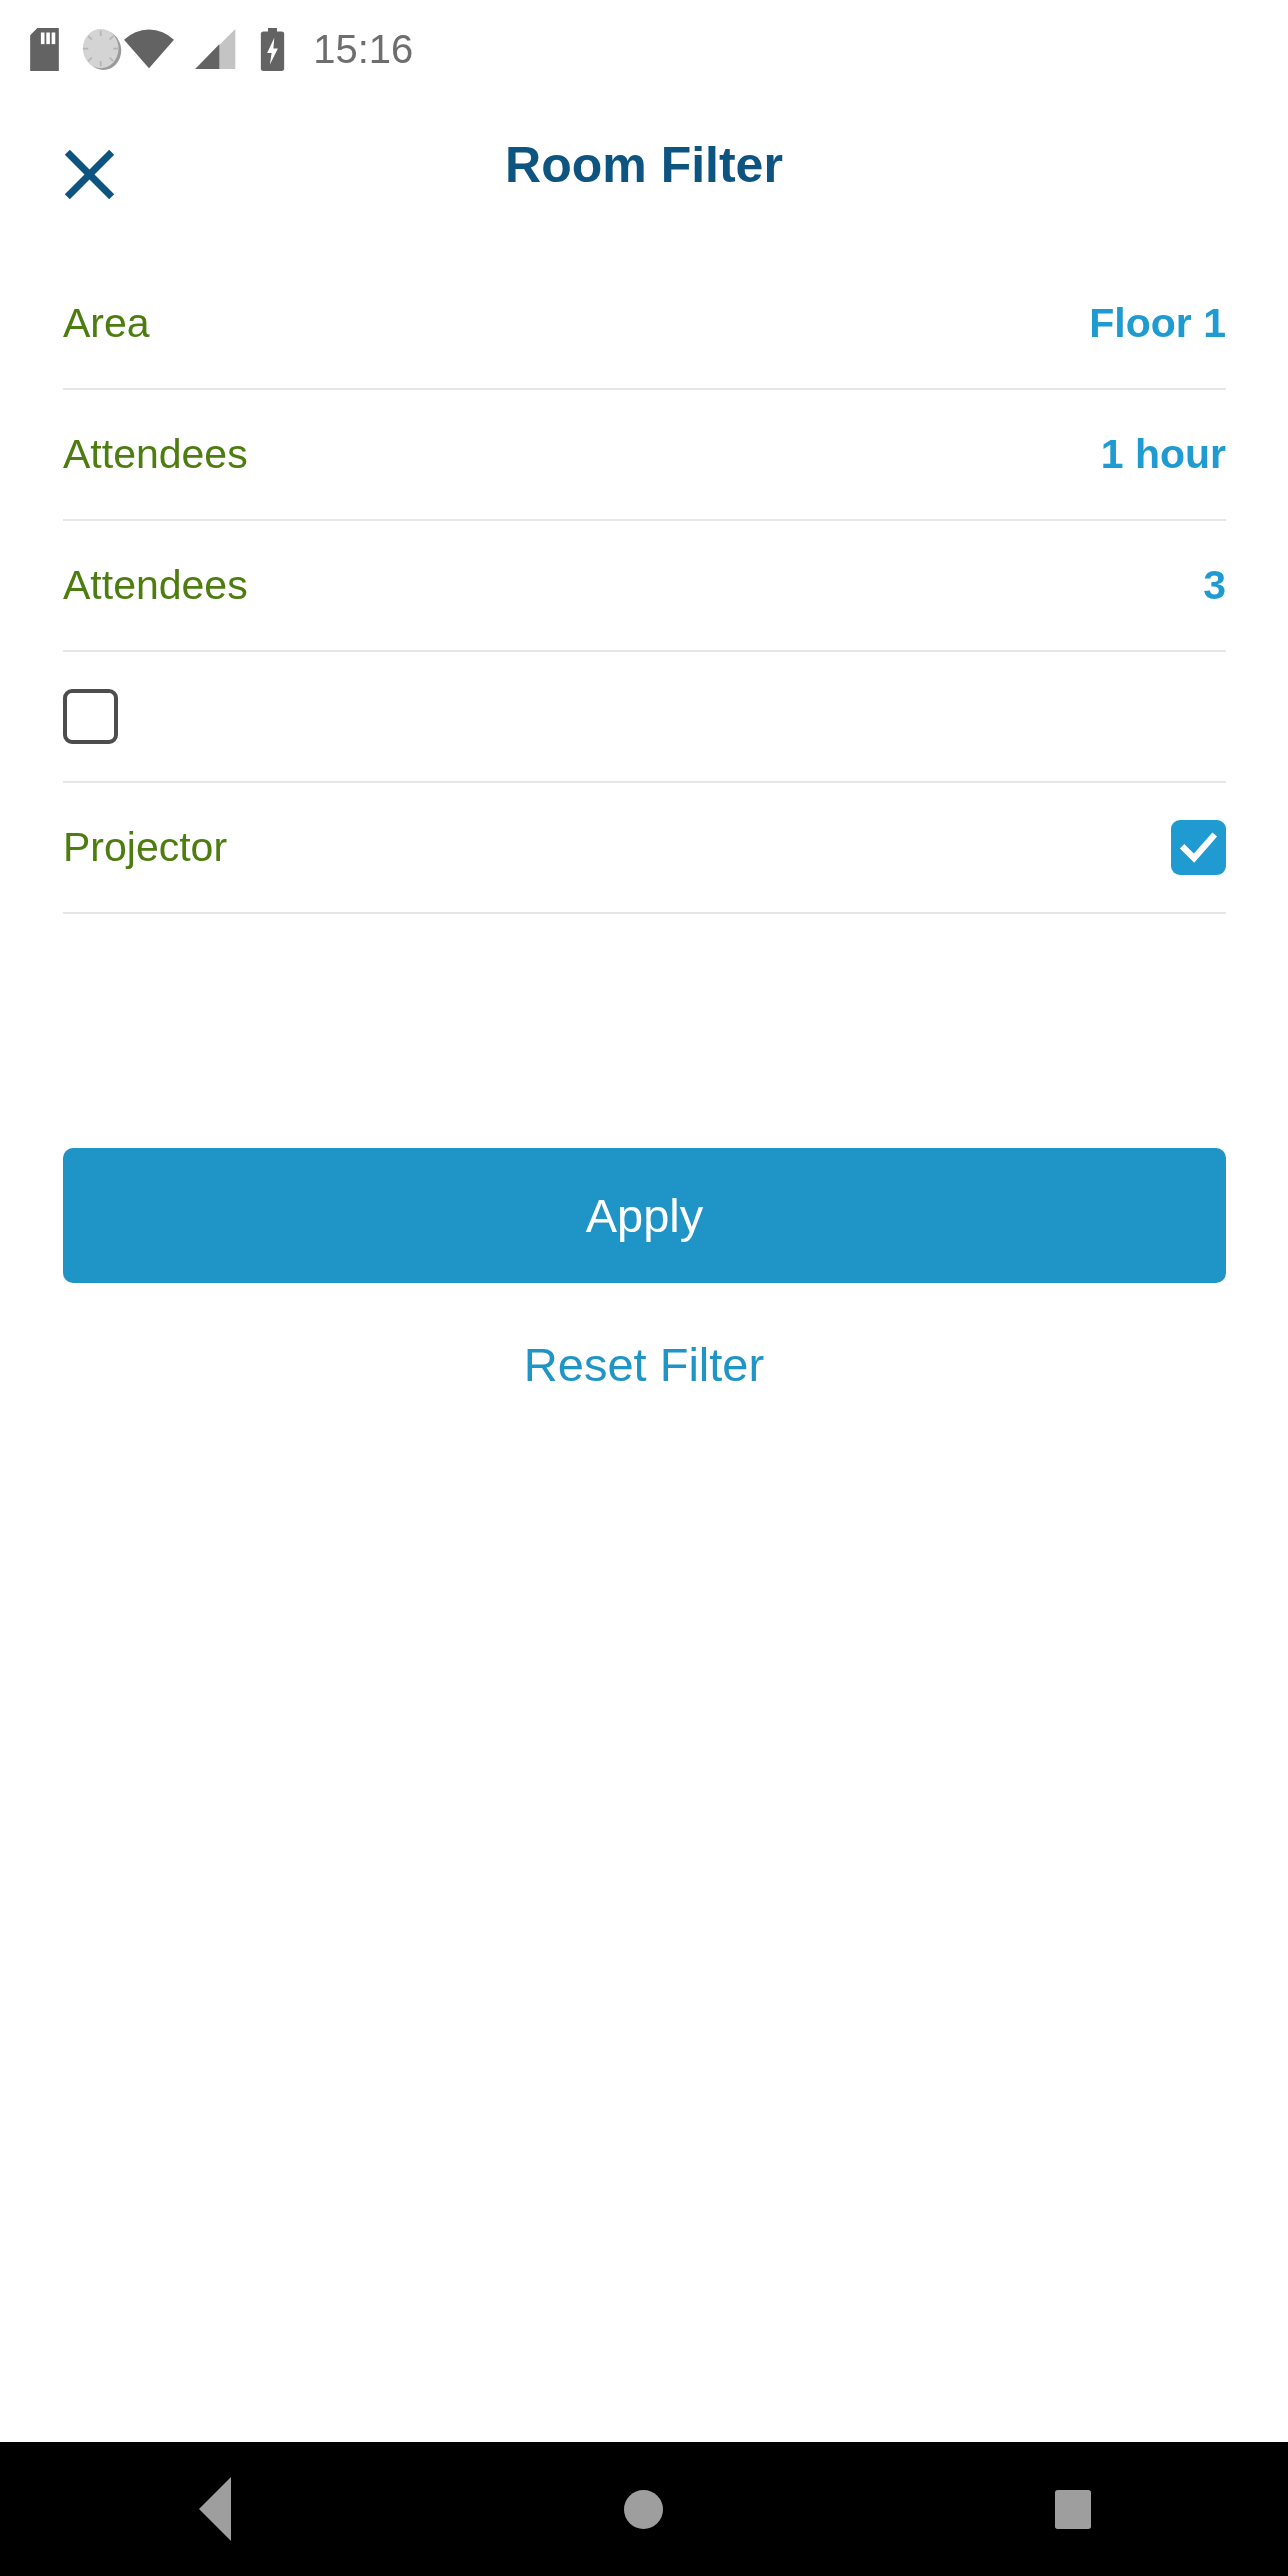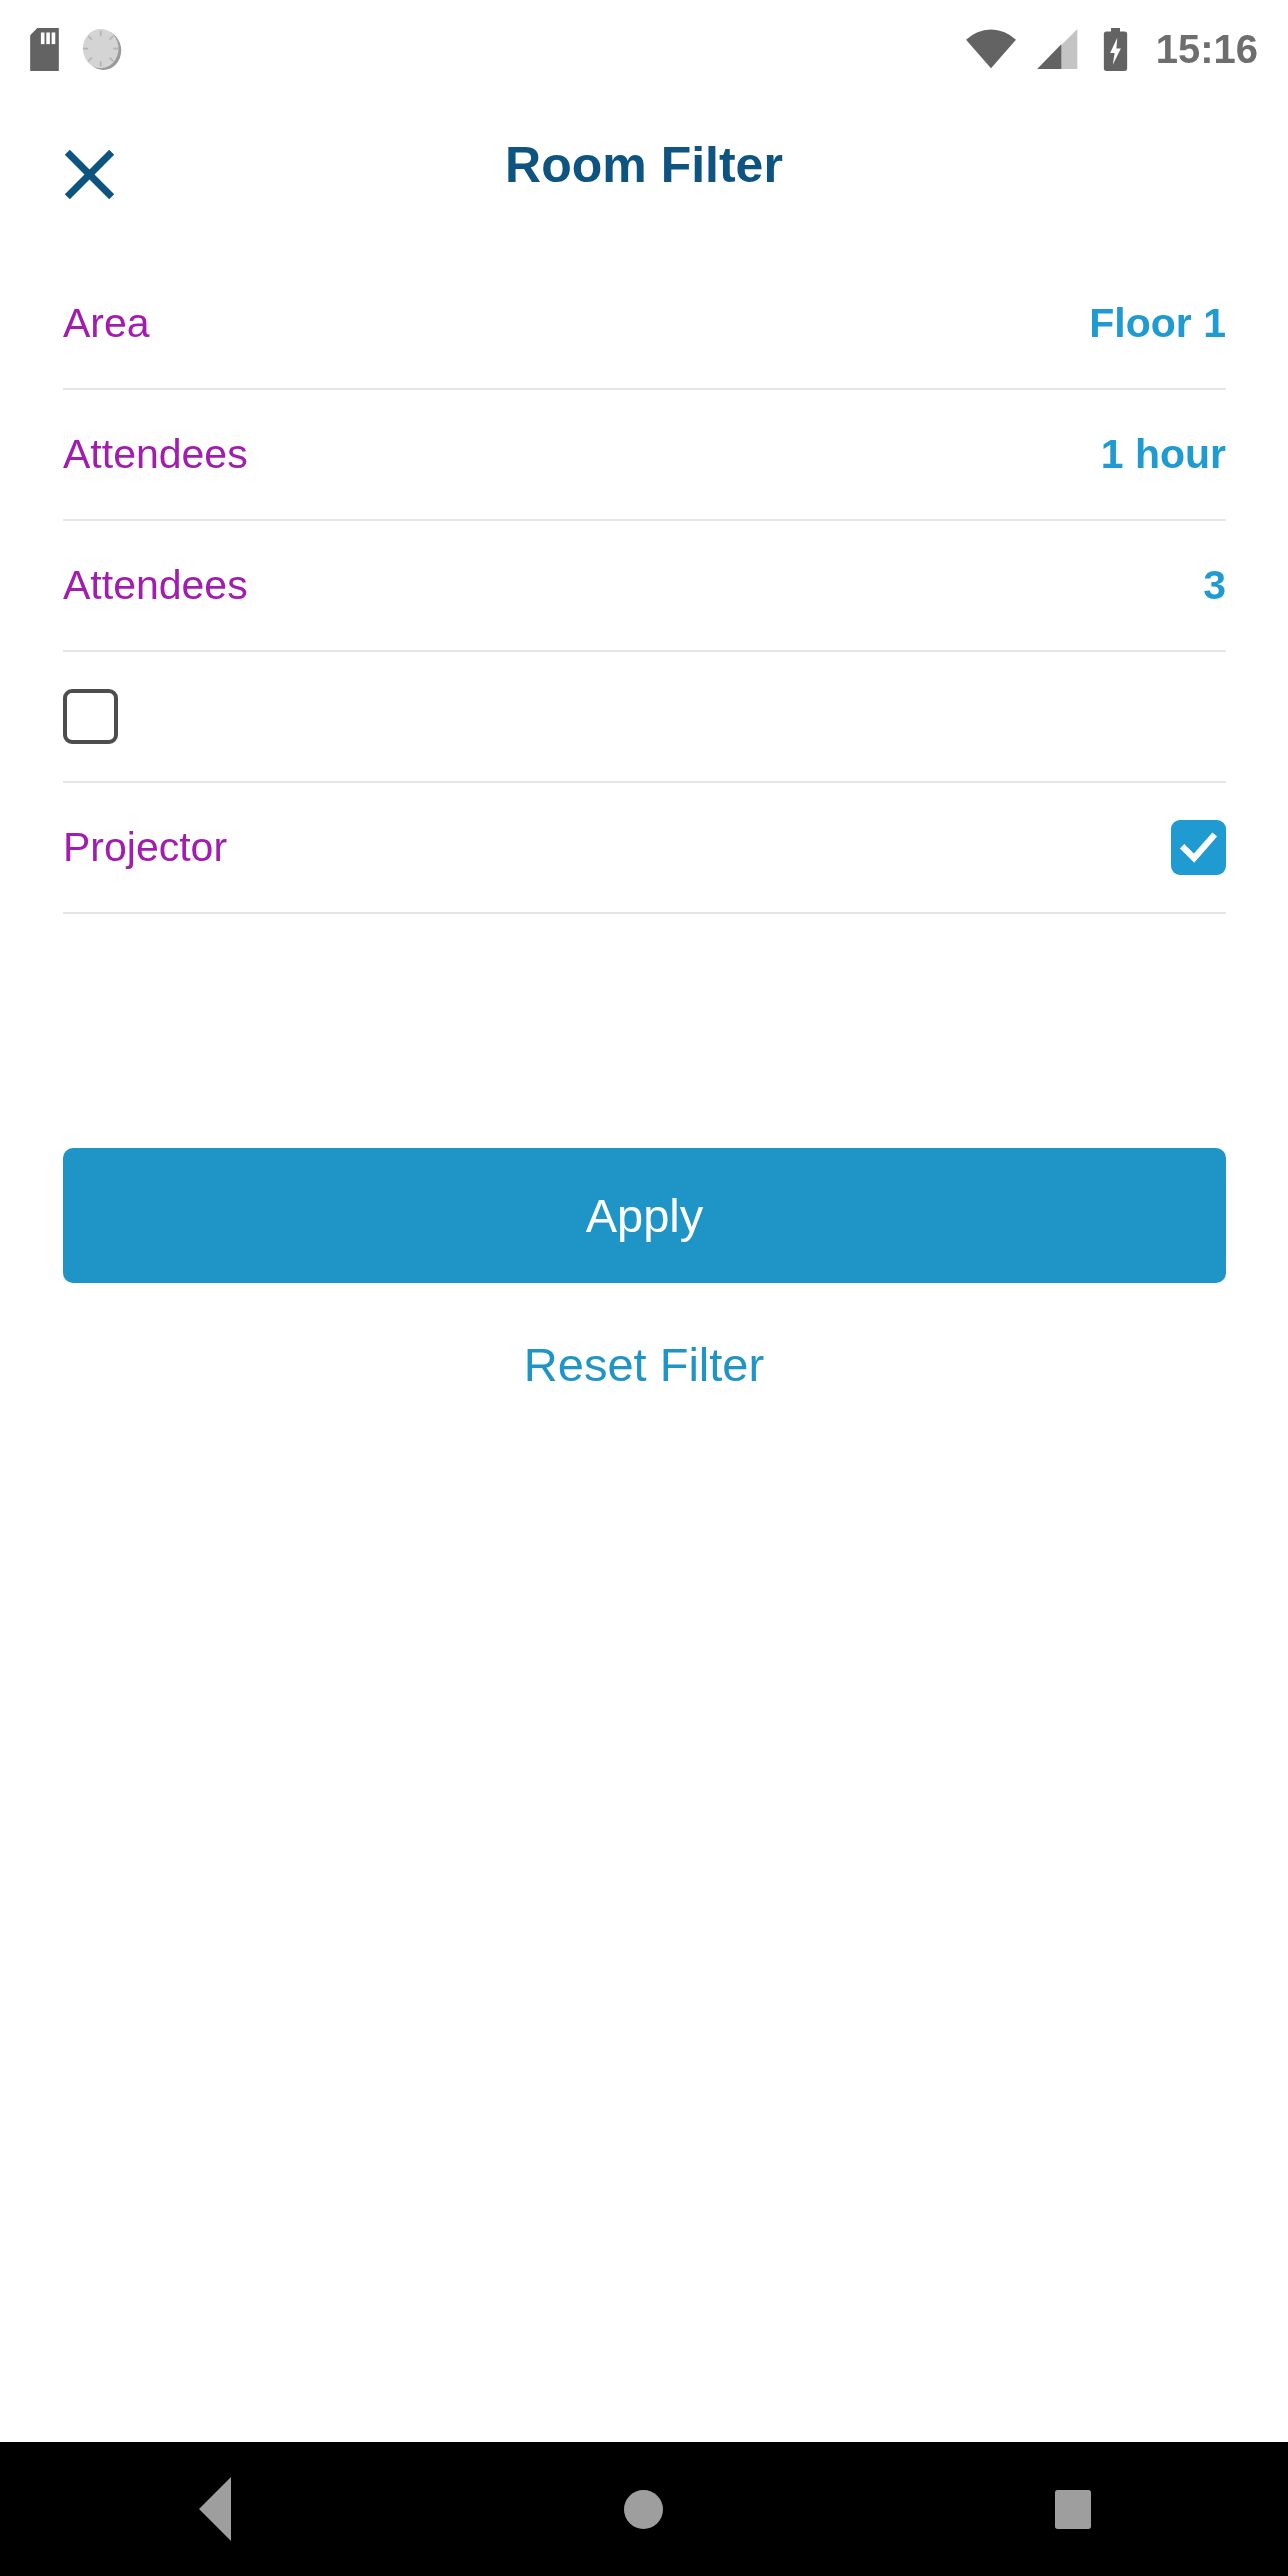--- a/index.html
+++ b/index.html
@@ -18,24 +18,22 @@
 
   
   .status-bar {
     position: absolute;
     top: 0; left: 0;
     width: 1288px;
     height: 98px;
     background: #ffffff;
     display: flex;
     align-items: center;
-    justify-content: space-between;
     padding: 16px 30px;
     box-sizing: border-box;
-    font-weight: bold;
   }
   .status-left {
     display: flex;
     align-items: center;
     gap: 23px;
   }
   .status-right {
     display: flex;
     align-items: center;
     gap: 19.7px;
@@ -91,21 +89,21 @@
     position: relative;
     height: 129px;
     display: flex;
     align-items: center;
     justify-content: space-between;
     border-bottom: 2.7px solid #e6e6e6;
     cursor: pointer;
   }
   .row-label {
     font-size: 41px;
-    color: #a21caf;
+    color: #4d7c0f;
     font-weight: normal;
     text-align: center;
   }
   .row-value {
     font-size: 41px;
     color: #1f9bd1;
     font-weight: bold;
     margin-left: 12px;
   }
 

